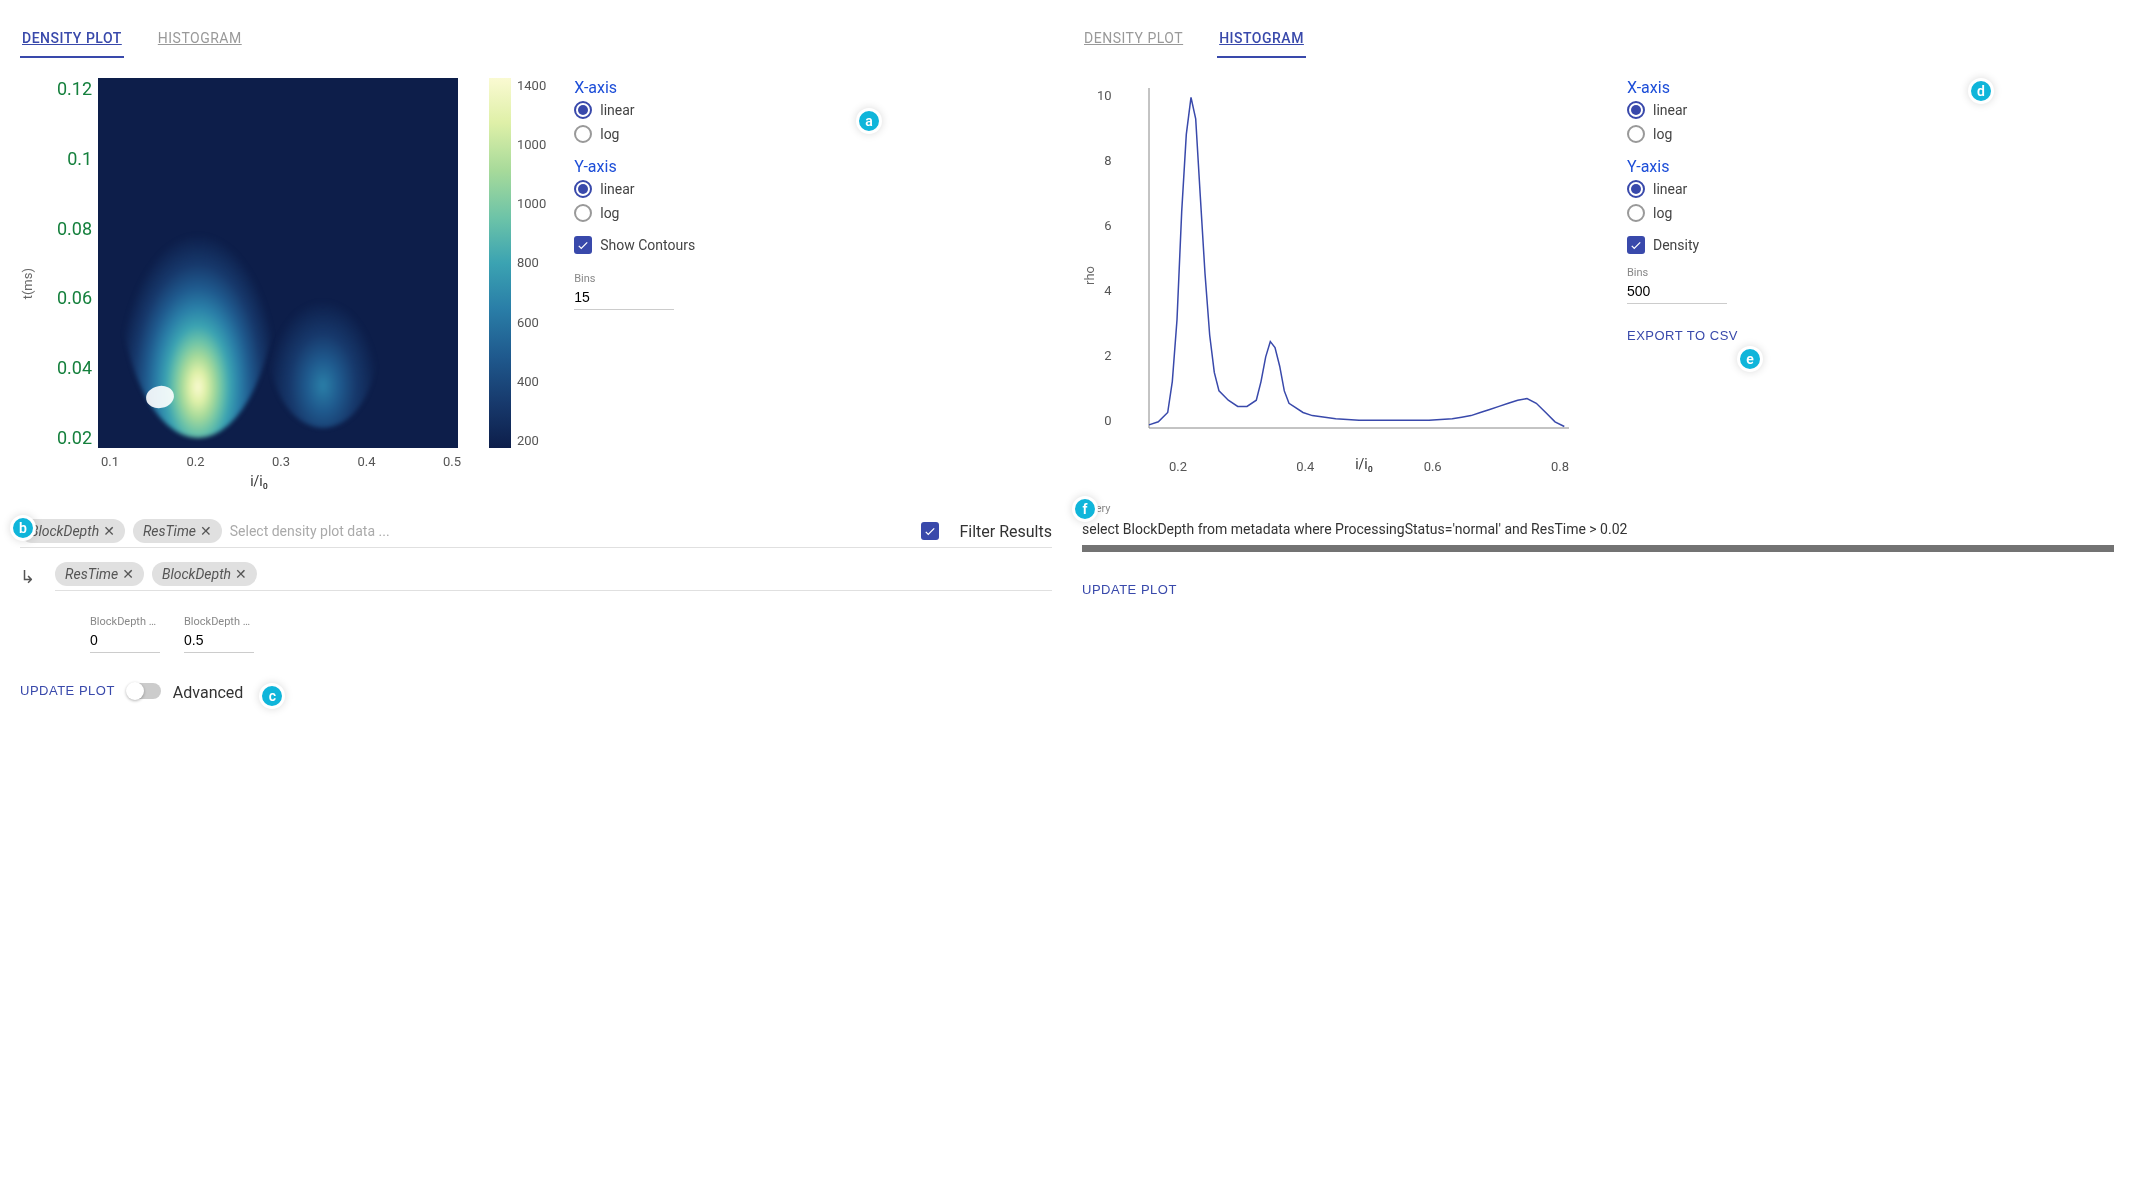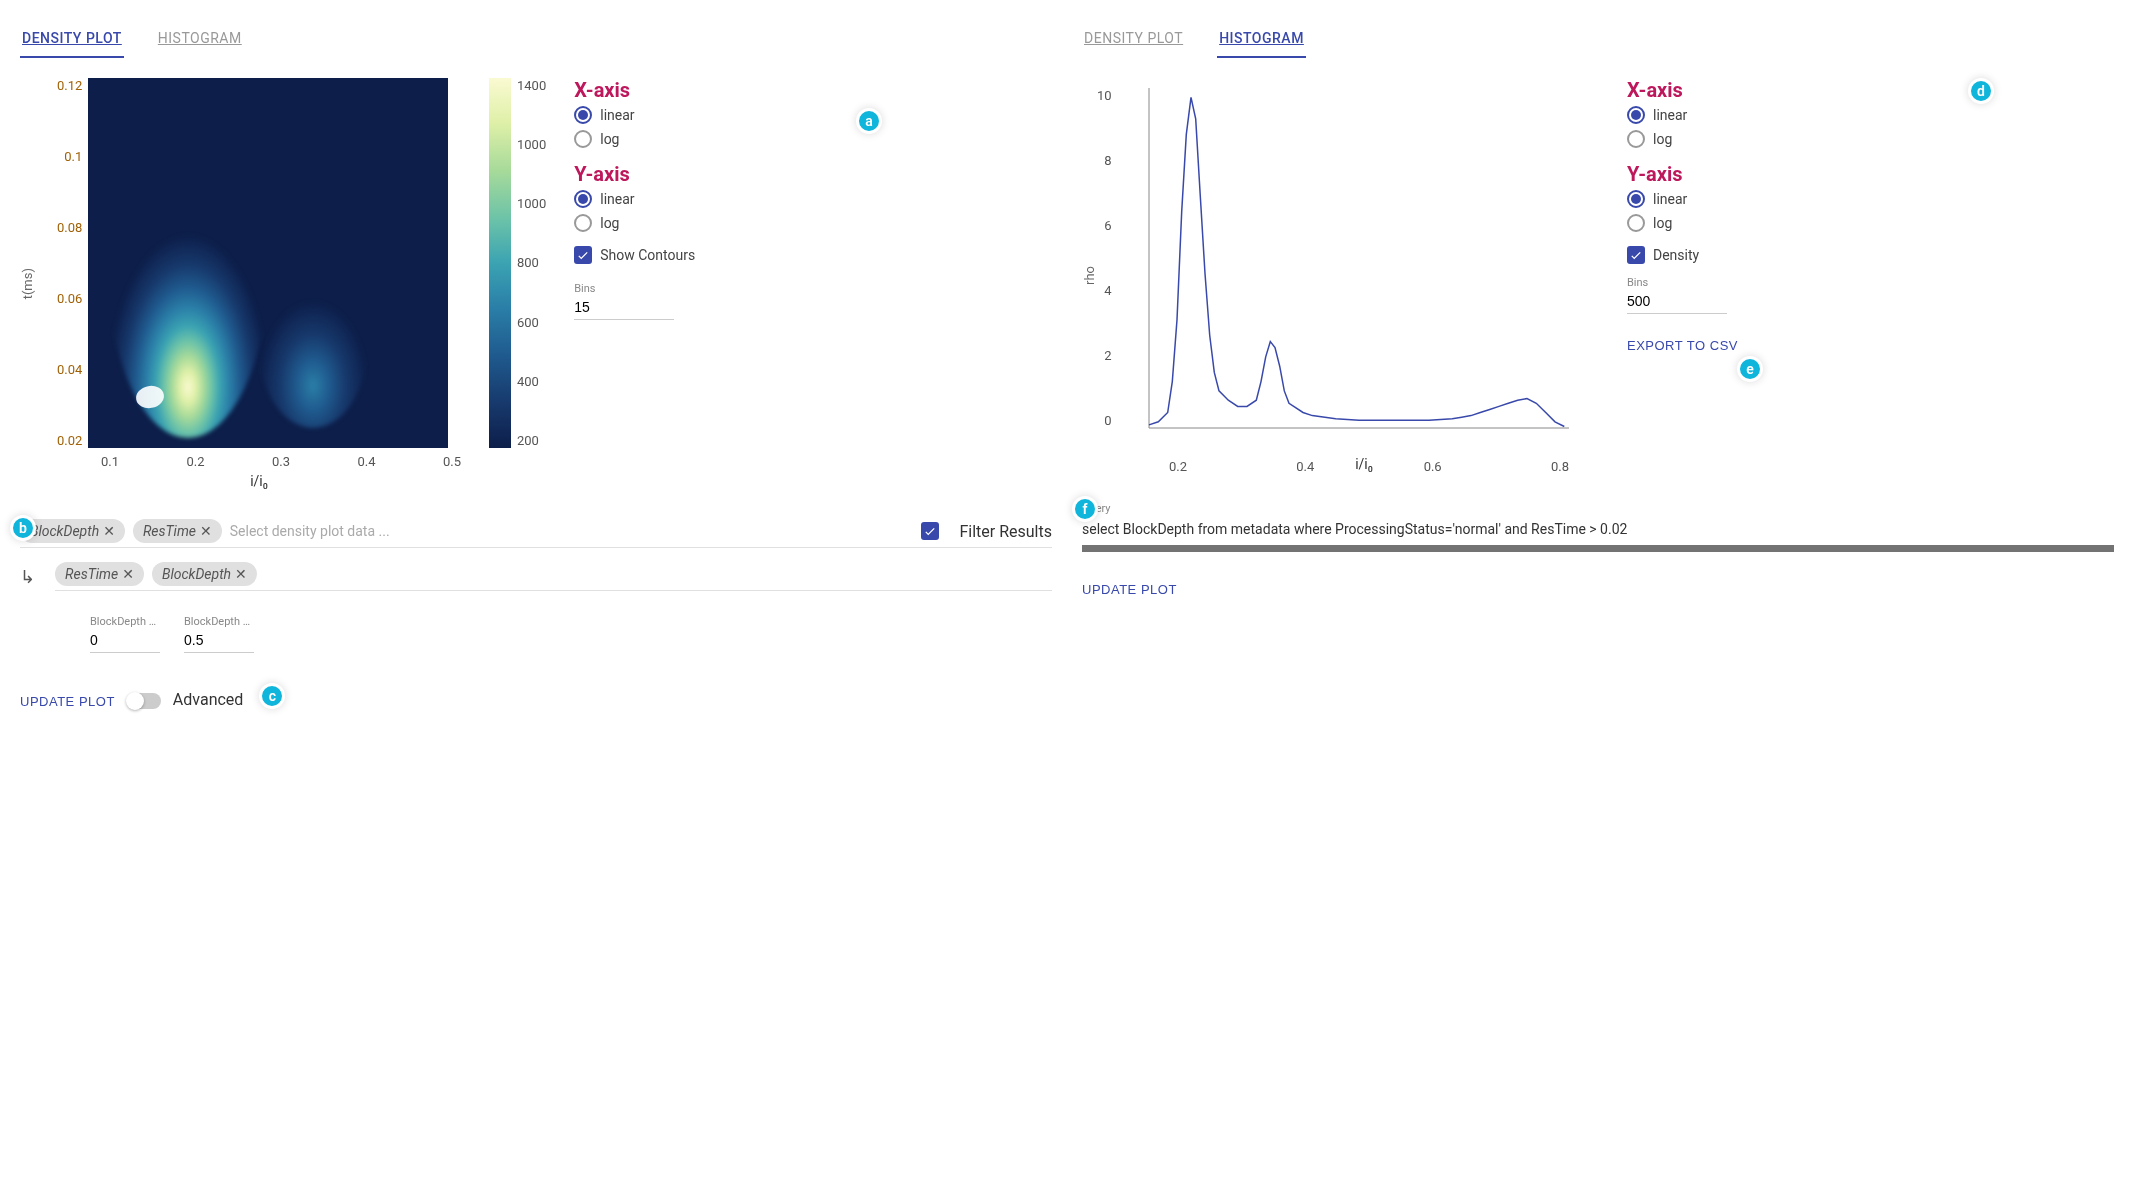--- a/index.html
+++ b/index.html
@@ -29,41 +29,41 @@
     font-weight: 500;
   }
 
   
   .chart-row { display: flex; gap: 18px; align-items: flex-start; }
   .chart-box { position: relative; }
   .axis-label { font-size: 13px; color: #666; }
   .ylabel { writing-mode: vertical-rl; transform: rotate(180deg); margin-right: 4px; align-self: center; }
   .xlabel { text-align: center; margin-top: 4px; font-size: 14px; }
   .density-plot { display: flex; }
-  .y-ticks { display: flex; flex-direction: column; justify-content: space-between; height: 370px; font-size: 13px; color: #a16207; align-items: flex-end; padding-right: 6px;}
+  .y-ticks { display: flex; flex-direction: column; justify-content: space-between; height: 370px; font-size: 18px; color: #15803d; align-items: flex-end; padding-right: 6px;}
   .plot-area {
     width: 360px; height: 370px;
     background: #0d1e4a;
     position: relative;
     overflow: hidden;
   }
   .x-ticks { display: flex; justify-content: space-between; width: 360px; font-size: 13px; color: #555; margin-top: 6px; margin-left: 44px;}
   .colorbar {
     width: 22px; height: 370px;
     background: linear-gradient(to top,
       #0d1e4a 0%, #17396c 12%, #1f5a8e 25%, #2a7fa8 38%,
       #3ba3b2 50%, #6cc3a8 62%, #a7da9a 75%, #dff0a8 88%, #fafad2 100%);
     margin-left: 10px;
   }
   .colorbar-wrap { display: flex; }
   .cb-ticks { display: flex; flex-direction: column; justify-content: space-between; height: 370px; font-size: 13px; color: #555; margin-left: 6px; }
 
   .controls { margin-left: 10px; font-size: 14px; color: #444; }
   .ctrl-group { margin-bottom: 14px; }
-  .ctrl-title { font-size: 20px; color: #be185d; margin-bottom: 4px; font-weight: bold; }
+  .ctrl-title { font-size: 16px; color: #1d4ed8; margin-bottom: 4px; }
   .radio-row, .check-row { display: flex; align-items: center; gap: 8px; margin-bottom: 6px; cursor: pointer; }
   .radio {
     width: 18px; height: 18px; border-radius: 50%; border: 2px solid #999; display:inline-flex; align-items:center; justify-content:center;
   }
   .radio.checked { border-color: #3949ab; }
   .radio.checked::after { content:""; width: 10px; height:10px; border-radius:50%; background:#3949ab; }
   .checkbox {
     width: 18px; height: 18px; border-radius: 3px; background:#3949ab; display:inline-flex; align-items:center; justify-content:center; color:#fff;
   }
   .checkbox svg { width: 14px; height: 14px; }
@@ -75,21 +75,21 @@
   .filter-row { display:flex; align-items:center; gap:8px; margin-bottom: 14px; border-bottom: 1px solid #e0e0e0; padding-bottom: 4px;}
   .chip {
     background:#e0e0e0; color:#555; border-radius: 14px; padding: 4px 10px; font-size: 14px; font-style: italic; display:inline-flex; align-items:center; gap:4px;
   }
   .chip .x { font-style: normal; cursor:pointer; }
   .placeholder { color:#aaa; font-size: 14px; flex:1; }
   .filter-check { margin-left:auto; display:flex; align-items:center; gap:20px; }
   .subarrow { font-size: 18px; color:#555; margin-right: 20px; align-self:flex-start; margin-top:4px;}
   .range-row { display:flex; gap: 24px; margin-left: 70px; margin-top: 10px;}
   .range-cell { }
-  .update-row { display:flex; align-items:flex-end; gap: 12px; margin-top: 30px; }
+  .update-row { display:flex; align-items:flex-start; gap: 12px; margin-top: 30px; }
   .update-btn {
     color:#3949ab; font-weight:500; letter-spacing:0.5px; font-size: 13px; cursor:pointer; background:none; border:none;
   }
   .toggle {
     width: 34px; height: 16px; background:#ccc; border-radius: 8px; position:relative; cursor:pointer;
   }
   .toggle::after { content:""; position:absolute; width:18px; height:18px; background:#fff; border-radius:50%; top:-1px; left:-1px; box-shadow:0 1px 3px rgba(0,0,0,0.3); }
 
   
   .hist-area { position: relative; }

